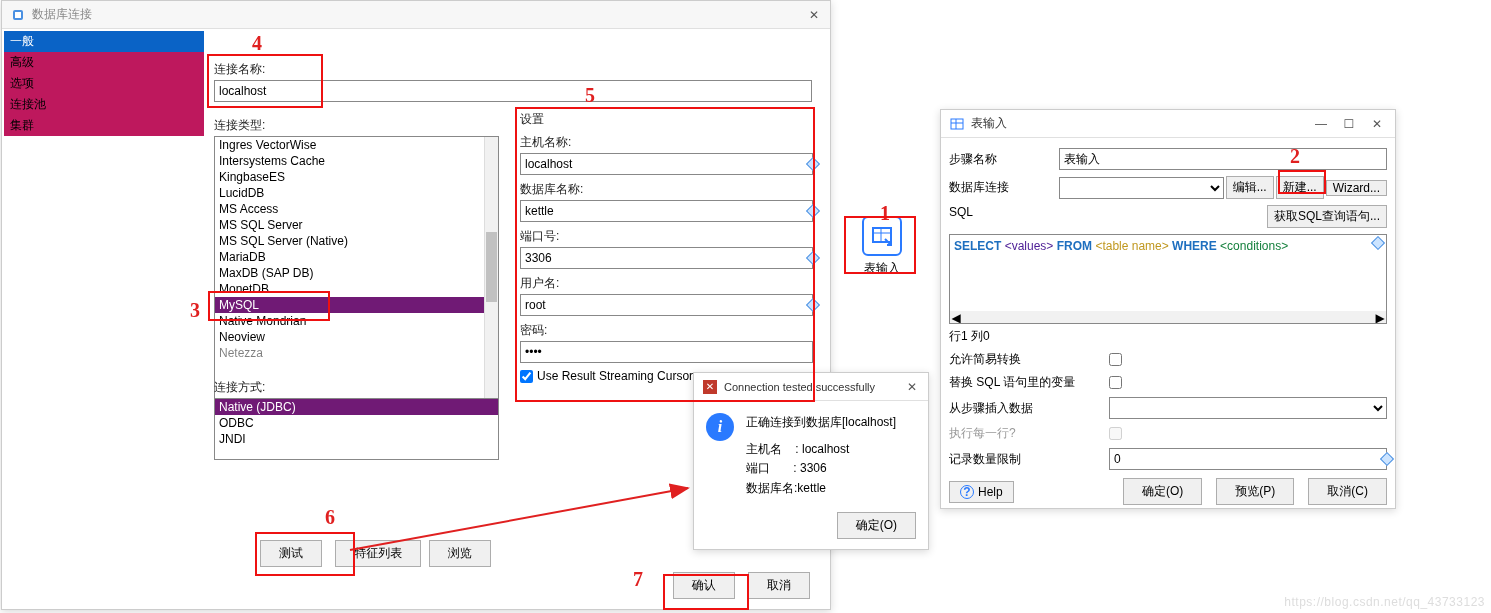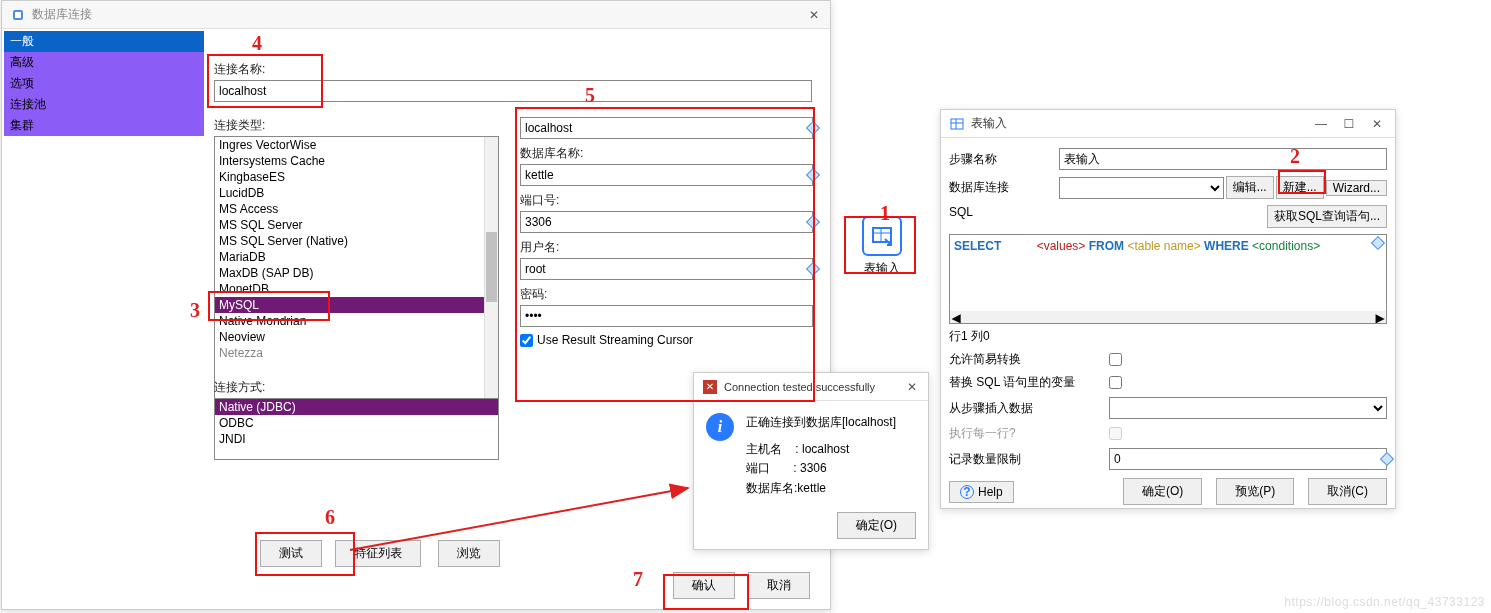--- a/index.html
+++ b/index.html
@@ -4,21 +4,21 @@
 <style>
 * { box-sizing: border-box; margin: 0; padding: 0; font-family: "Microsoft YaHei", "Segoe UI", sans-serif; font-size: 12px; }
 body { background: #fff; width: 1491px; height: 613px; position: relative; }
 .window { position: absolute; background: #fff; border: 1px solid #ccc; box-shadow: 0 2px 8px rgba(0,0,0,0.15); }
 .titlebar { display: flex; align-items: center; padding: 4px 8px; border-bottom: 1px solid #e0e0e0; background: #f7f7f7; height: 28px; color: #888; }
 .titlebar .icon { width: 16px; height: 16px; margin-right: 6px; display: inline-flex; align-items: center; justify-content: center; }
 .titlebar .title { flex: 1; }
 .titlebar .winbtns { display: flex; gap: 8px; }
 .titlebar .winbtn { width: 20px; height: 18px; display:flex; align-items:center; justify-content:center; color:#555; cursor:pointer;}
 .closex { width:16px;text-align:center;color:#555;}
-.sidebar { position:absolute; left:2px; top:30px; width:200px; background:#8b5cf6; }
+.sidebar { position:absolute; left:2px; top:30px; width:200px; background:#be185d; }
 .sidebar-item { padding:2px 6px; cursor:pointer; }
 .sidebar-item.selected { background:#0a63c6; color:#fff; }
 .label { color:#222; margin-bottom:2px; display:block; }
 .textinput { width:100%; border:1px solid #888; padding:2px 4px; height:22px; background:#fff; }
 .listbox { border:1px solid #888; background:#fff; overflow:hidden; position:relative; }
 .listitem { padding:1px 4px; cursor:pointer; white-space:nowrap; }
 .listitem.selected { background:#701a75; color:#fff; }
 .btn { background:#f0f0f0; border:1px solid #adadad; padding:4px 18px; cursor:pointer; }
 .red-box { position:absolute; border:2px solid #e11; pointer-events:none; }
 .red-num { position:absolute; color:#e02020; font-weight:bold; font-size:20px; font-family:"SimSun",serif; pointer-events:none; }
@@ -88,41 +88,43 @@
   <div style="position:absolute; left:212px; top:378px; width:285px;">
     <span class="label">连接方式:</span>
     <div class="listbox" style="height:62px;">
       <div class="listitem selected">Native (JDBC)</div>
       <div class="listitem">ODBC</div>
       <div class="listitem">JNDI</div>
     </div>
   </div>
 
   <div style="position:absolute; left:518px; top:110px; width:293px; height:290px;">
+    <span class="label">设置</span>
     <div style="margin-top:6px;">
+      <span class="label">主机名称:</span>
       <div class="field-wrap"><input class="textinput" value="localhost" style=""><span class="diamond"></span></div>
       <span class="label">数据库名称:</span>
       <div class="field-wrap"><input class="textinput" value="kettle" style=""><span class="diamond"></span></div>
       <span class="label">端口号:</span>
       <div class="field-wrap"><input class="textinput" value="3306" style=""><span class="diamond"></span></div>
       <span class="label">用户名:</span>
       <div class="field-wrap"><input class="textinput" value="root" style=""><span class="diamond"></span></div>
       <span class="label">密码:</span>
       <div class="field-wrap"><input type="password" class="textinput" value="●●●●" style=""></div>
       <label class="chk">
           <input type="checkbox" checked="" style="">
           <span>Use Result Streaming Cursor</span>
         </label>
     </div>
   </div>
 
   <div style="position:absolute; left:258px; bottom:42px;">
     <button class="btn">测试</button>
     <button class="btn" style="margin-left:10px;">特征列表</button>
-    <button class="btn" style="margin-left:13px;text-align:right;">浏览</button>
+    <button class="btn" style="margin-left:4px;text-align:right;">浏览</button>
   </div>
   <div style="position:absolute; right:20px; bottom:10px;">
     <button class="btn">确认</button>
     <button class="btn" style="margin-left:10px;">取消</button>
   </div>
 </div>
 
 <div class="window" style="left:693px; top:372px; width:236px; height:178px;">
   <div class="titlebar" style="background:#fff;">
     <span class="icon">
@@ -184,21 +186,21 @@
       <button class="btn" style="padding:2px 6px;margin-left:2px;">编辑...</button>
       <button class="btn" style="padding:2px 6px;margin-left:2px;">新建...</button>
       <button class="btn" style="padding:0 6px;margin-left:2px;">Wizard...</button>
     </div>
     <div class="form-row" style="align-items:flex-start;">
       <span class="lbl" style="width:30px;text-align:left;">SQL</span>
       <div style="flex:1;"></div>
       <button class="btn" style="padding:2px 6px;">获取SQL查询语句...</button>
     </div>
     <div style="position:relative;border:1px solid #888;height:90px;padding:4px;font-family:Consolas,monospace;background:#fff;overflow:hidden;">
-      <span style="color:#1e6fbf;font-weight:bold;">SELECT</span><span style="color:#b91c1c;margin-left:32px;"> &lt;values&gt; </span><span style="color:#1e6fbf;font-weight:bold;">FROM</span><span style="color:#c09820;"> &lt;table name&gt; </span><span style="color:#1e6fbf;font-weight:bold;">WHERE</span><span style="color:#15803d;"> &lt;conditions&gt;</span>
+      <span style="color:#1e6fbf;font-weight:bold;">SELECT</span><span style="color:#4c1d95;"> &lt;values&gt; </span><span style="color:#1e6fbf;font-weight:bold;">FROM</span><span style="color:#c09820;"> &lt;table name&gt; </span><span style="color:#1e6fbf;font-weight:bold;">WHERE</span><span style="color:#15803d;"> &lt;conditions&gt;</span>
       <span class="diamond" style="top:3px;right:3px;"></span>
       <div style="position:absolute;left:0;right:0;bottom:0;height:12px;background:#f1f1f1;display:flex;justify-content:space-between;">
           <span style="width:12px;text-align:center;">◀</span>
           <span style="width:12px;text-align:center;">▶</span>
         </div>
     </div>
     <div style="margin-top:4px;">行1 列0</div>
     <div class="form-row" style="margin-top:6px;">
         <span class="lbl" style="width:160px;">允许简易转换</span>
         <input type="checkbox" style="">

